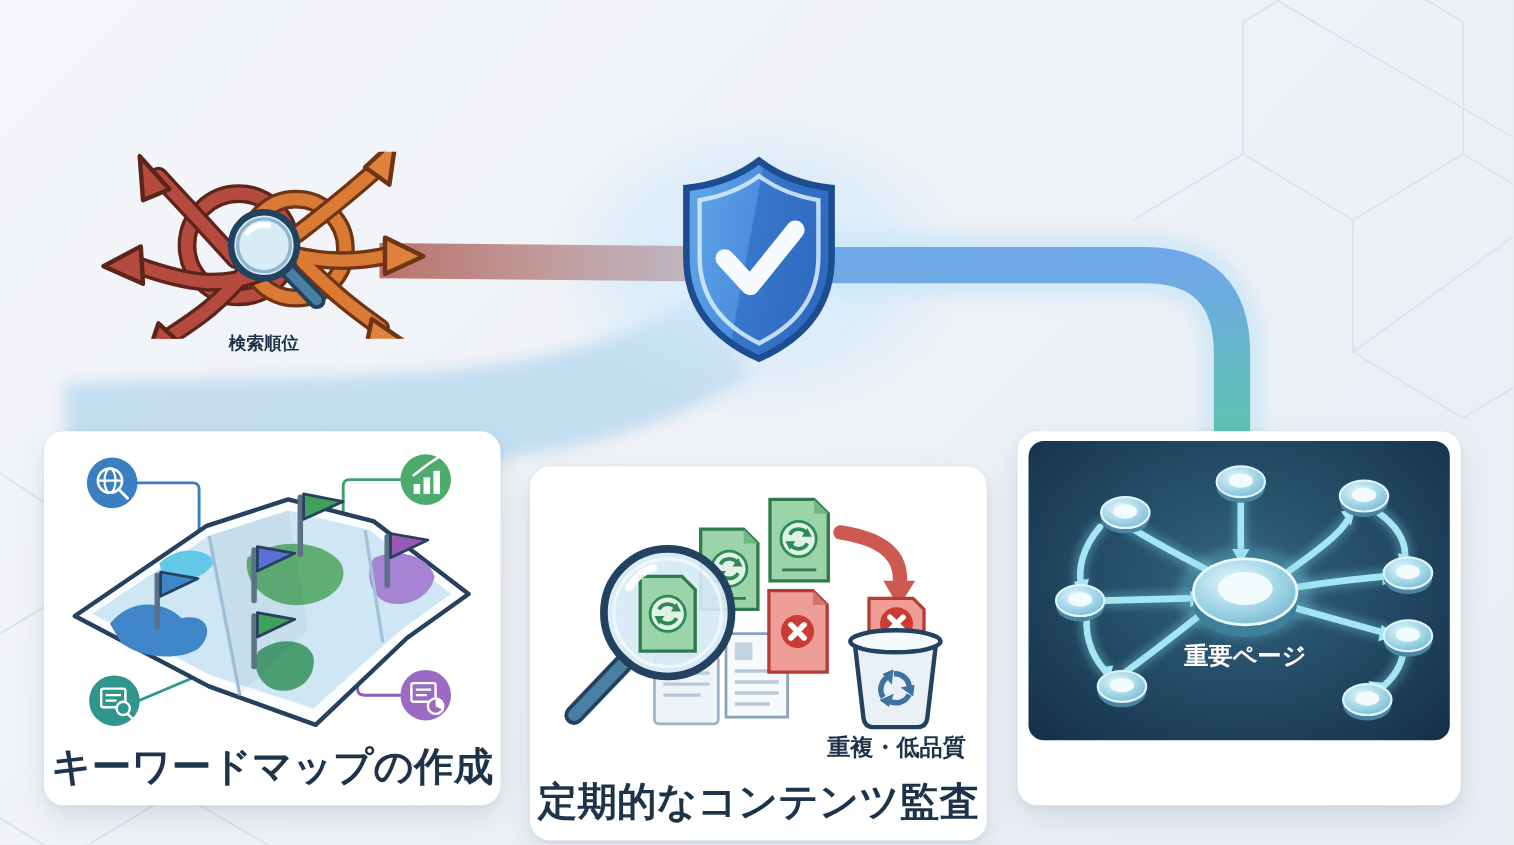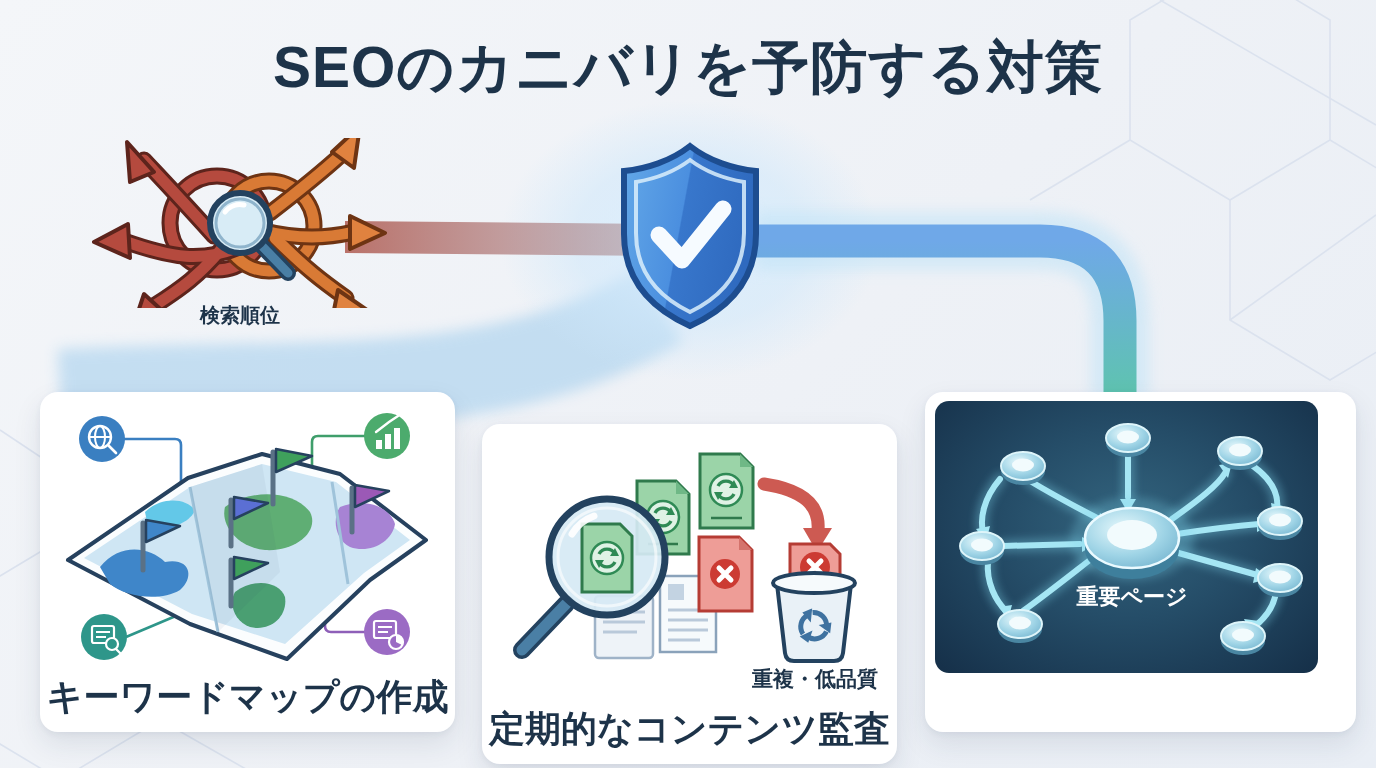--- a/index.html
+++ b/index.html
@@ -15,30 +15,30 @@
   }
   .layer{position:absolute;left:0;top:0;width:1376px;height:768px;pointer-events:none;}
   .title{
     position:absolute;left:0;top:30px;width:1376px;
     text-align:center;
     font-size:57px;font-weight:bold;letter-spacing:1px;
     color:#1d3349;
   }
   .source-label{
     position:absolute;left:95px;top:302px;width:290px;
-    text-align:center;font-size:20px;font-weight:bold;color:#1d3349;
+    text-align:center;font-size:16px;font-weight:bold;color:#1d3349;
   }
   .card{
     position:absolute;top:392px;height:340px;
     background:#ffffff;border-radius:18px;
     box-shadow:0 12px 28px rgba(30,50,80,.10),0 2px 6px rgba(30,50,80,.06);
   }
   .card-1{left:40px;width:415px;}
   .card-2{left:482px;width:415px;margin-top:32px;}
-  .card-3{left:925px;width:403px;padding-left:28px;}
+  .card-3{left:925px;width:403px;}
   .card-caption{
     position:absolute;left:0;bottom:10px;width:100%;
     text-align:center;font-size:36px;font-weight:bold;color:#1d3349;
   }
   .illus{position:absolute;left:0;top:0;}
   .panel-net{
     position:absolute;left:10px;top:9px;width:383px;height:272px;
     border-radius:14px;
     background:radial-gradient(ellipse at 50% 45%,#33647e 0%,#254d68 45%,#152f48 100%);
     overflow:hidden;
@@ -97,21 +97,20 @@
 
     <path d="M755,241 L1040,241 Q1120,241 1120,321 L1120,398" stroke="#bfe3f7" stroke-width="58" fill="none" opacity="0.55" filter="url(#soft)"></path>
 
     <path d="M755,241 L1040,241 Q1120,241 1120,321 L1120,398" stroke="url(#pipedown2)" stroke-width="33" fill="none"></path>
 
     <path d="M690,315 L690,398" stroke="#bfe9e0" stroke-width="56" fill="none" opacity="0.6" filter="url(#soft)"></path>
 
     <path d="M690,310 L690,398" stroke="url(#pipedown)" stroke-width="34" fill="none"></path>
   </svg>
 
-  <div class="title">SEOのカニバリを予防する対策</div>
 
   <svg class="illus" style="left:92px;top:138px" width="295" height="170" viewBox="0 0 295 170">
     <g fill="none" stroke-linecap="round">
 
       <circle cx="125" cy="85" r="47" stroke="#5d241c" stroke-width="17"></circle>
       <circle cx="125" cy="85" r="47" stroke="#b54a3e" stroke-width="11"></circle>
       <circle cx="177" cy="88" r="45" stroke="#6e3413" stroke-width="17"></circle>
       <circle cx="177" cy="88" r="45" stroke="#d97a35" stroke-width="11"></circle>
 
       <g stroke="#5d241c" stroke-width="17">

